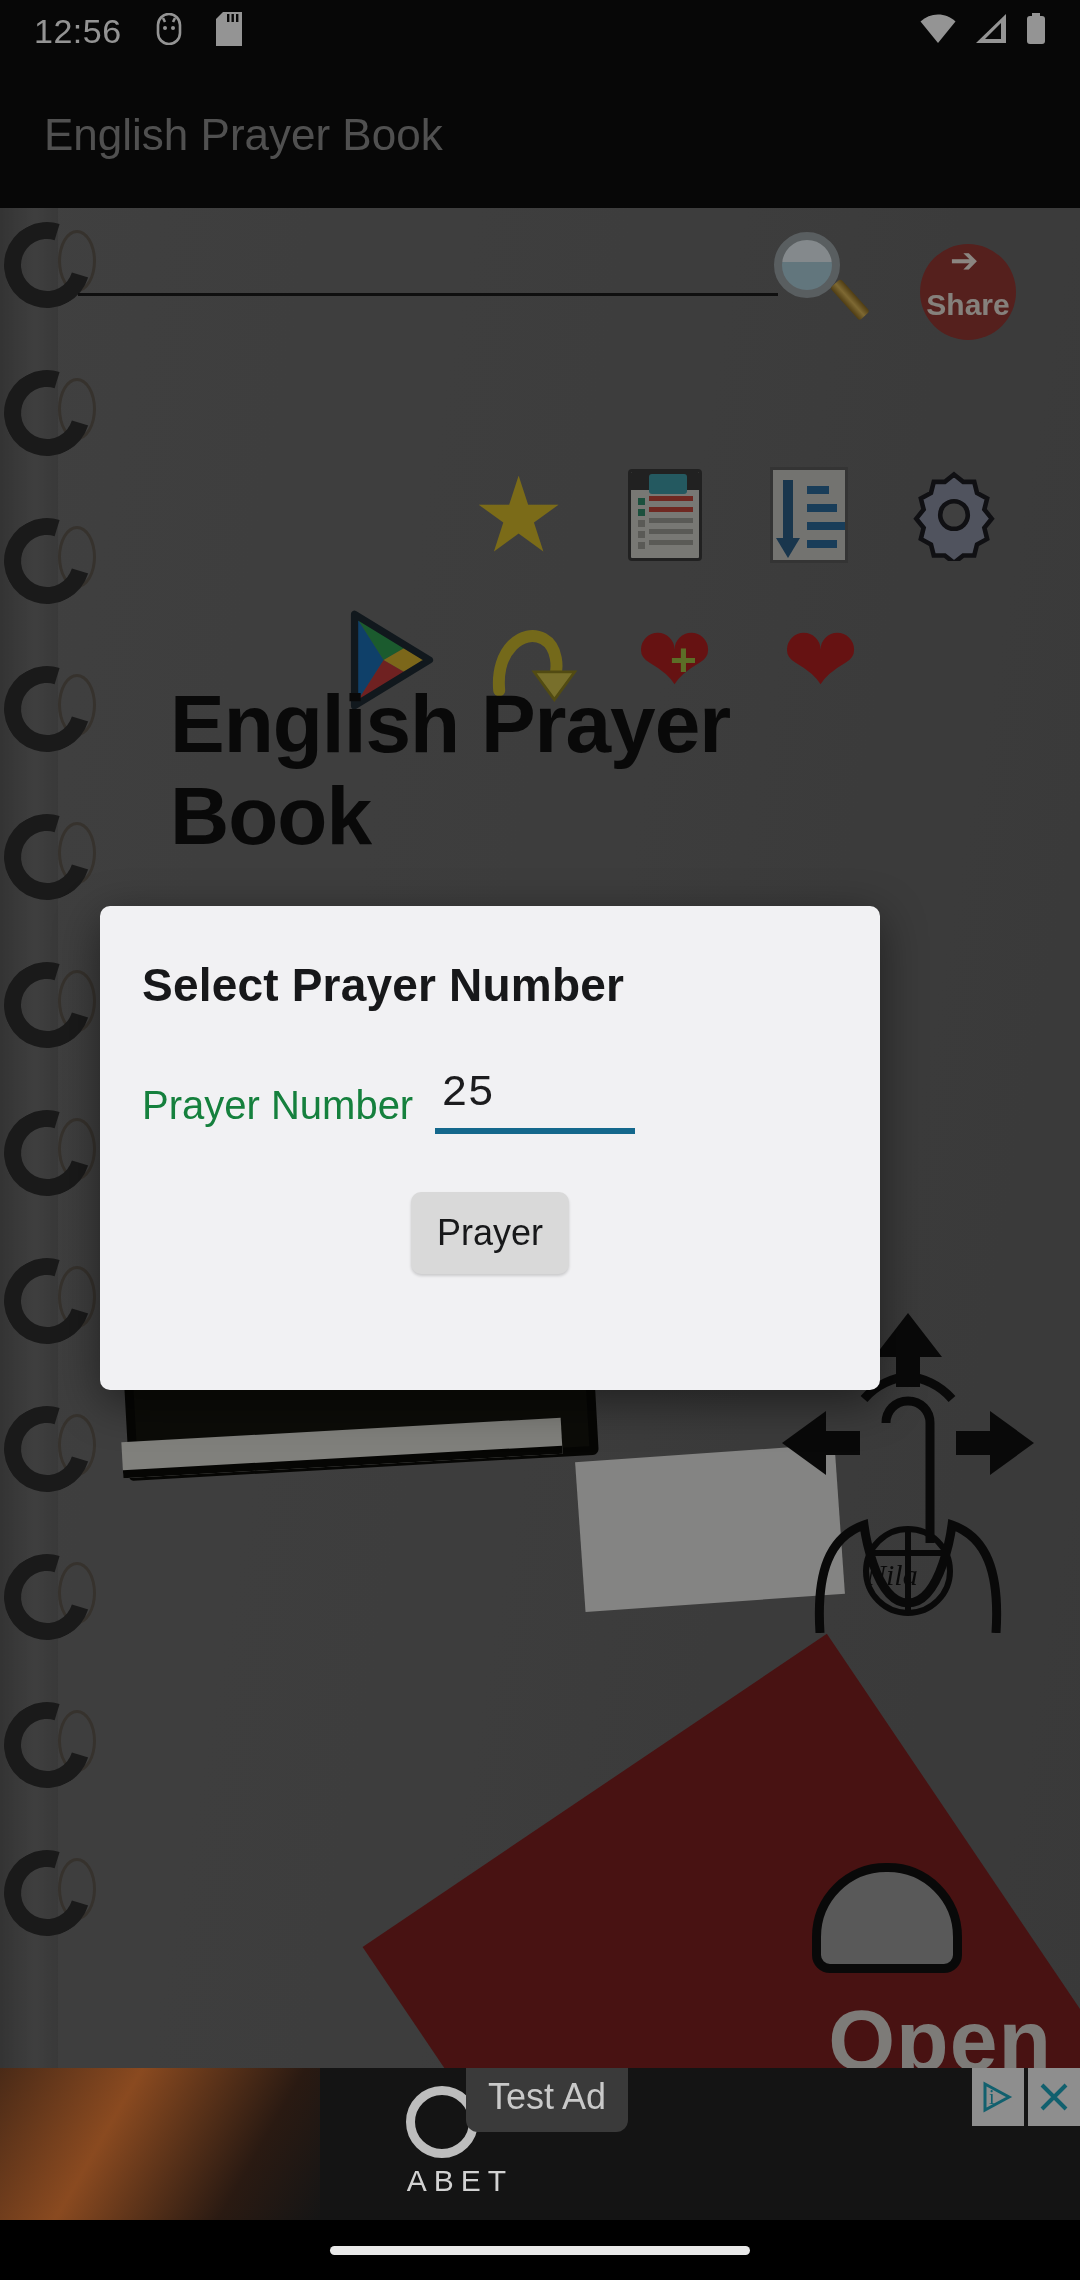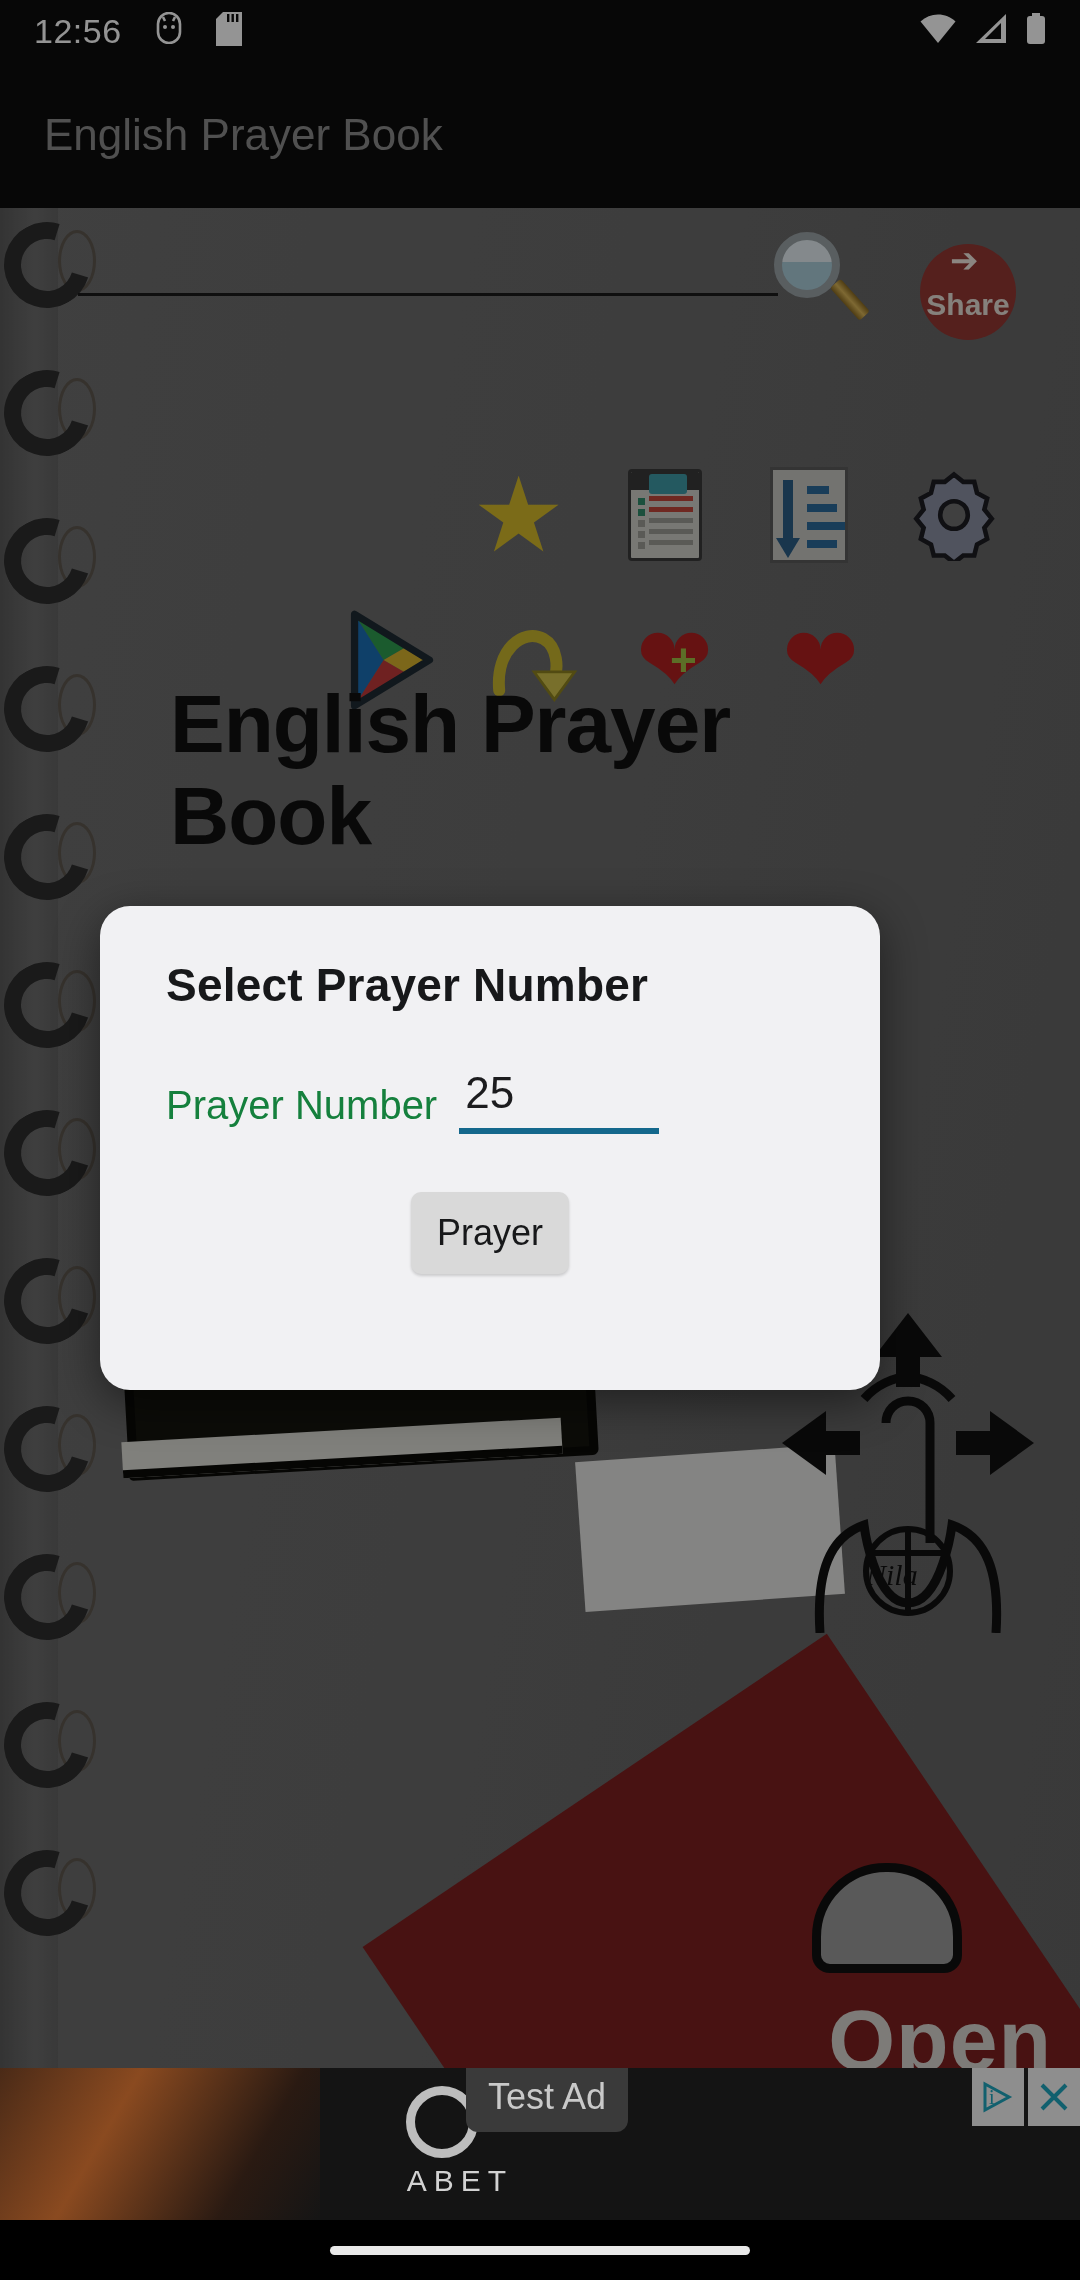--- a/index.html
+++ b/index.html
@@ -10,21 +10,21 @@
     overflow:hidden;
   }
   #screen { position:relative; width:1080px; height:2280px; background:#0d0d0d; overflow:hidden; }
 
   
   #statusbar {
     position:absolute; top:0; left:0; width:1080px; height:62px;
     background:#0d0d0d; display:flex; align-items:center;
     padding:0 34px; color:#fff;
   }
-  #sb-left { display:flex; gap:32px; }
+  #sb-left { display:flex; align-items:center; gap:32px; }
   #sb-time { font-size:34px; letter-spacing:.5px; color:#fff; }
   #sb-right { margin-left:auto; display:flex; align-items:center; gap:18px; }
   .sb-ic { display:block; }
 
   
   #appbar {
     position:absolute; top:62px; left:0; width:1080px; height:146px;
     background:#0d0d0d; display:flex; align-items:center; padding:0 44px;
   }
   #appbar-title { font-size:44px; color:#8a8a8a; font-weight:400; }
@@ -126,30 +126,30 @@
   #paper { position:absolute; left:580px; top:1245px; width:260px; height:150px;
     background:#e4e4e2; transform:rotate(-4deg); }
 
   
   #scrim { position:absolute; top:0; left:0; width:1080px; height:2280px;
     background:rgba(0,0,0,0.42); }
 
   
   #dialog {
     position:absolute; left:100px; top:906px; width:780px; height:484px;
-    background:#f1f1f3; border-radius:30px;
+    background:#f1f1f3; border-radius:10px;
     box-shadow:0 12px 46px rgba(0,0,0,.48);
-    padding:0 66px;
+    padding:0 42px;
   }
   #dlg-title { margin-top:52px; font-size:46px; font-weight:700; color:#17181a; letter-spacing:.2px; }
   #dlg-row { margin-top:56px; display:flex; align-items:flex-end; }
   #dlg-label { font-size:40px; color:#15803d; padding-bottom:6px; }
   #dlg-field { margin-left:22px; width:200px; }
   #dlg-input { width:100%; border:none; outline:none; background:transparent;
-    font-family:Liberation Sans, sans-serif; font-size:44px; color:#1c1c1e;
+    font-family:Liberation Mono, monospace; font-size:44px; color:#1c1c1e;
     padding:0 0 10px 6px; }
   #dlg-underline { height:6px; background:#14688c; }
   #dlg-buttons { margin-top:58px; display:flex; justify-content:center; gap:22px; }
   .dlg-btn { background:#d9d9d9; border:none; border-radius:10px;
     font-family:"Liberation Sans", sans-serif; font-size:36px; color:#17181a;
     padding:20px 26px; box-shadow:0 2px 3px rgba(0,0,0,.16); cursor:pointer; }
 
   
   #adbar { position:absolute; left:0; top:2068px; width:1080px; height:152px;
     background:#141414; overflow:hidden; }

